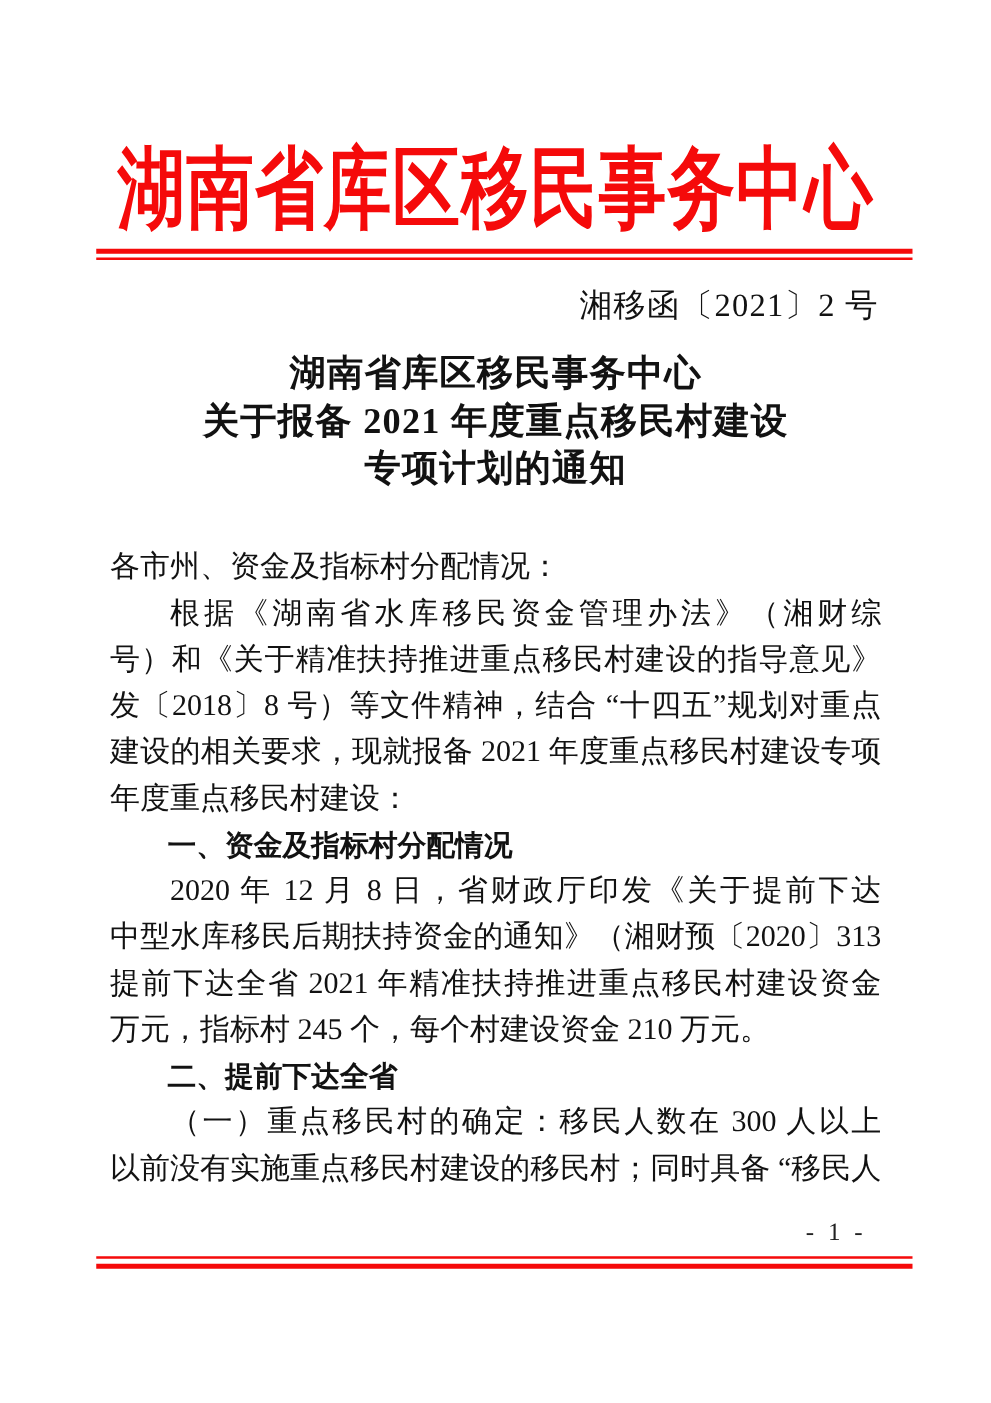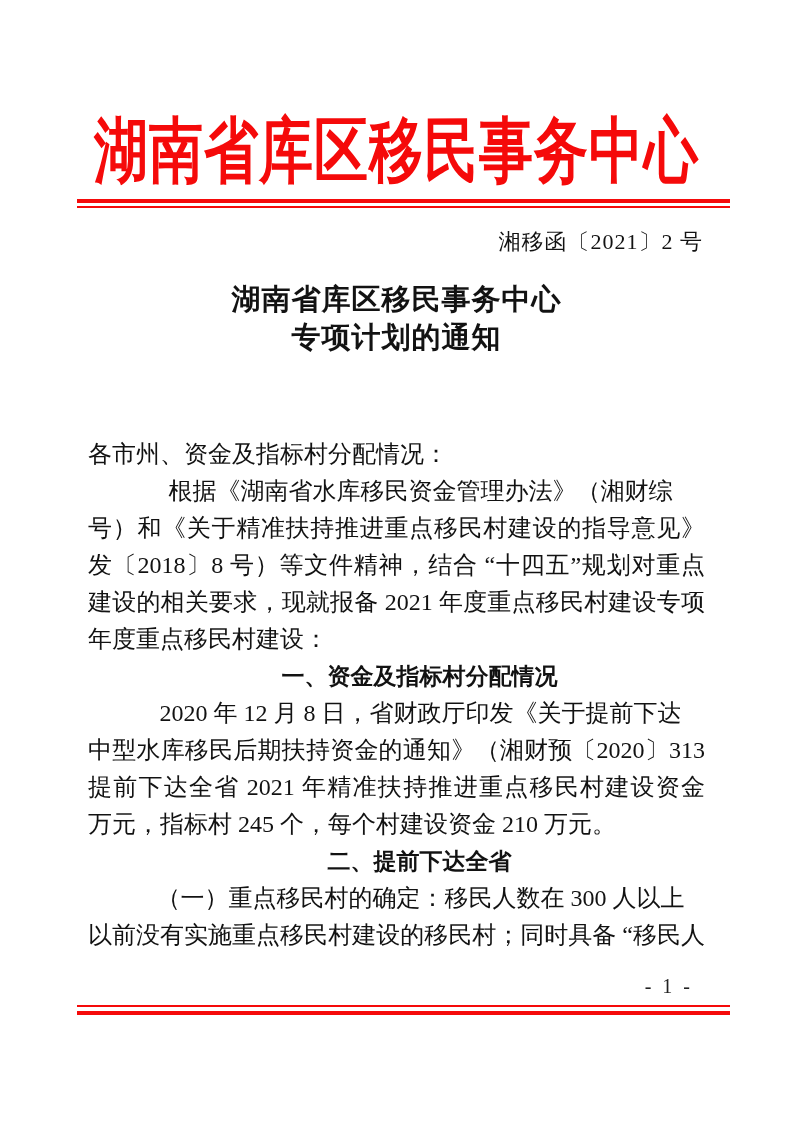--- a/index.html
+++ b/index.html
@@ -40,21 +40,21 @@
     height: 3px;
     border-top: 4px solid #f50a0a;
     border-bottom: 2px solid #f50a0a;
   }
 
   
   .doc-number {
     position: absolute;
     top: 227px;
     right: 90px;
-    font-size: 22px;
+    font-size: 26px;
     letter-spacing: 1px;
     white-space: nowrap;
     margin-left: 25px;
   }
 
   
   .doc-title {
     position: absolute;
     top: 280px;
     left: 0;
@@ -80,21 +80,21 @@
     white-space: nowrap;
     text-align: left;
   }
   .bl.just {
     white-space: normal;
     text-align: justify;
     text-align-last: justify;
     text-justify: inter-character;
     overflow: hidden;
   }
-  .bl.ind { text-indent: 2em; text-align: center; }
+  .bl.ind { text-indent: 2em; }
   .bl.head {
     font-family: "Liberation Sans", "DejaVu Sans", sans-serif;
     font-weight: bold;
     font-size: 23px;
   }
 
   
   .page-number {
     position: absolute;
     top: 975px;
@@ -120,20 +120,21 @@
 <div class="page">
 
   <div class="letterhead">湖南省库区移民事务中心</div>
 
   <div class="header-rule"></div>
 
   <div class="doc-number">湘移函〔2021〕2 号</div>
 
   <div class="doc-title">
     <div>湖南省库区移民事务中心</div>
+    <div>关于报备 2021 年度重点移民村建设</div>
     <div>专项计划的通知</div>
   </div>
 
   <div class="body-text">
     <div class="bl">各市州、资金及指标村分配情况：</div>
     <div class="bl ind just">根据《湖南省水库移民资金管理办法》（湘财综〔2017〕27</div>
     <div class="bl just">号）和《关于精准扶持推进重点移民村建设的指导意见》（湘移</div>
     <div class="bl just">发〔2018〕8 号）等文件精神，结合 “十四五”规划对重点移民村</div>
     <div class="bl just">建设的相关要求，现就报备 2021 年度重点移民村建设专项计划</div>
     <div class="bl">年度重点移民村建设：</div>

